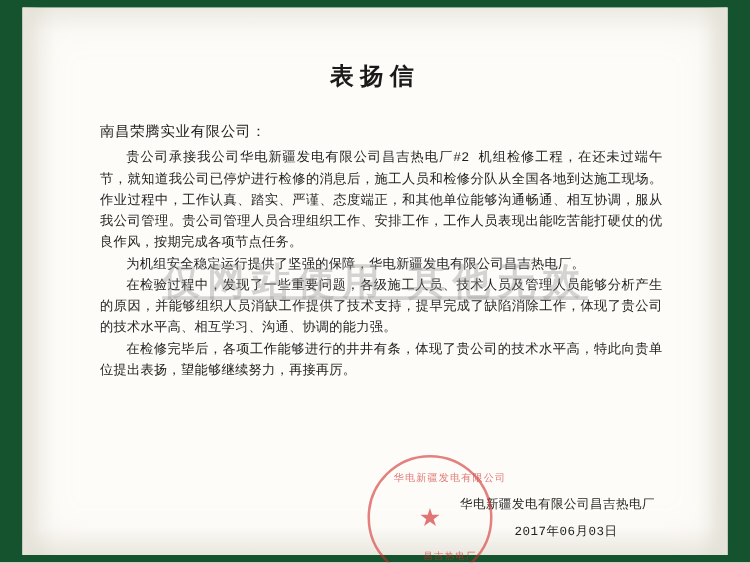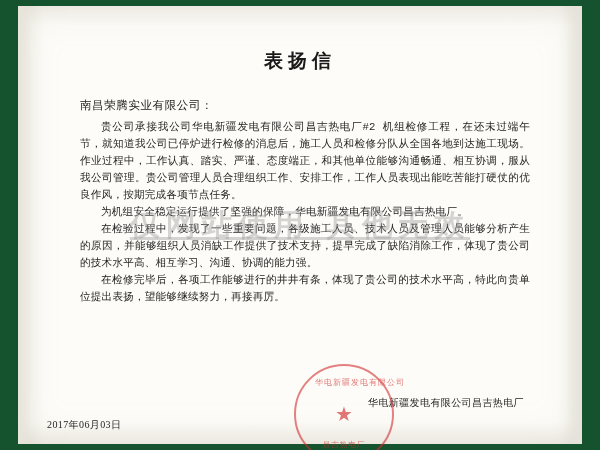--- a/index.html
+++ b/index.html
@@ -99,22 +99,22 @@
     color: #1f1f1f;
     letter-spacing: 0.4px;
   }
   .sig-date {
     position: absolute;
     left: 0;
     top: 412px;
     width: 100%;
     padding-right: 88px;
     box-sizing: border-box;
-    text-align: left;
-    font-family: Liberation Serif, serif;
+    text-align: right;
+    font-family: Liberation Mono, monospace;
     font-size: 10px;
     color: #1f1f1f;
     letter-spacing: 0.4px;
     padding-left: 29px;
   }
   
   .seal {
     position: absolute;
     left: 276px;
     top: 358px;
@@ -140,21 +140,21 @@
     top: 11px;
     width: 100%;
     text-align: center;
     font-family: "DejaVu Serif", serif;
     font-size: 8px;
     color: rgba(208,44,44,0.78);
     letter-spacing: 1px;
   }
   .seal-text-bottom {
     position: absolute;
-    left: 0;
+    left: 16px;
     bottom: 12px;
     width: 100%;
     text-align: center;
     font-family: "DejaVu Serif", serif;
     font-size: 7.5px;
     color: rgba(208,44,44,0.78);
     letter-spacing: 1px;
   }
   
   .watermark {

